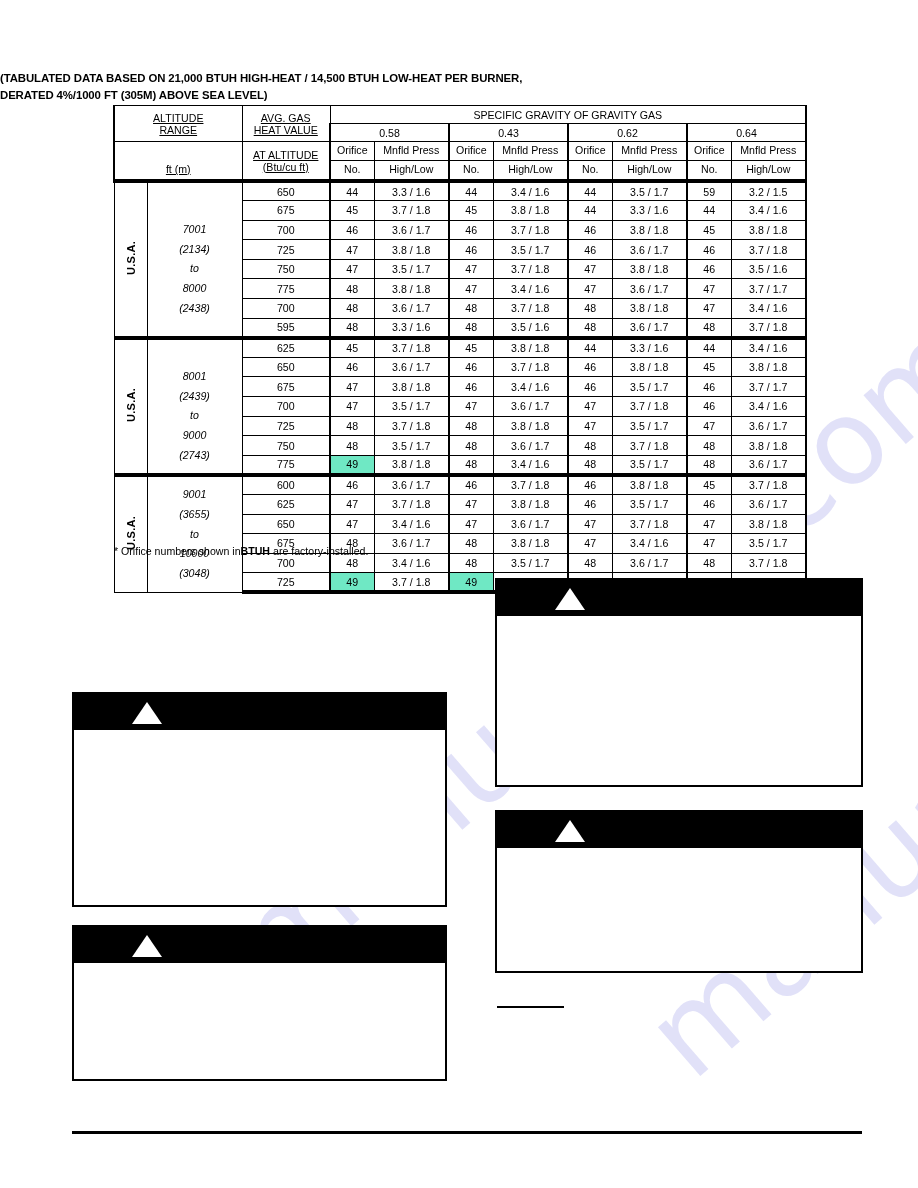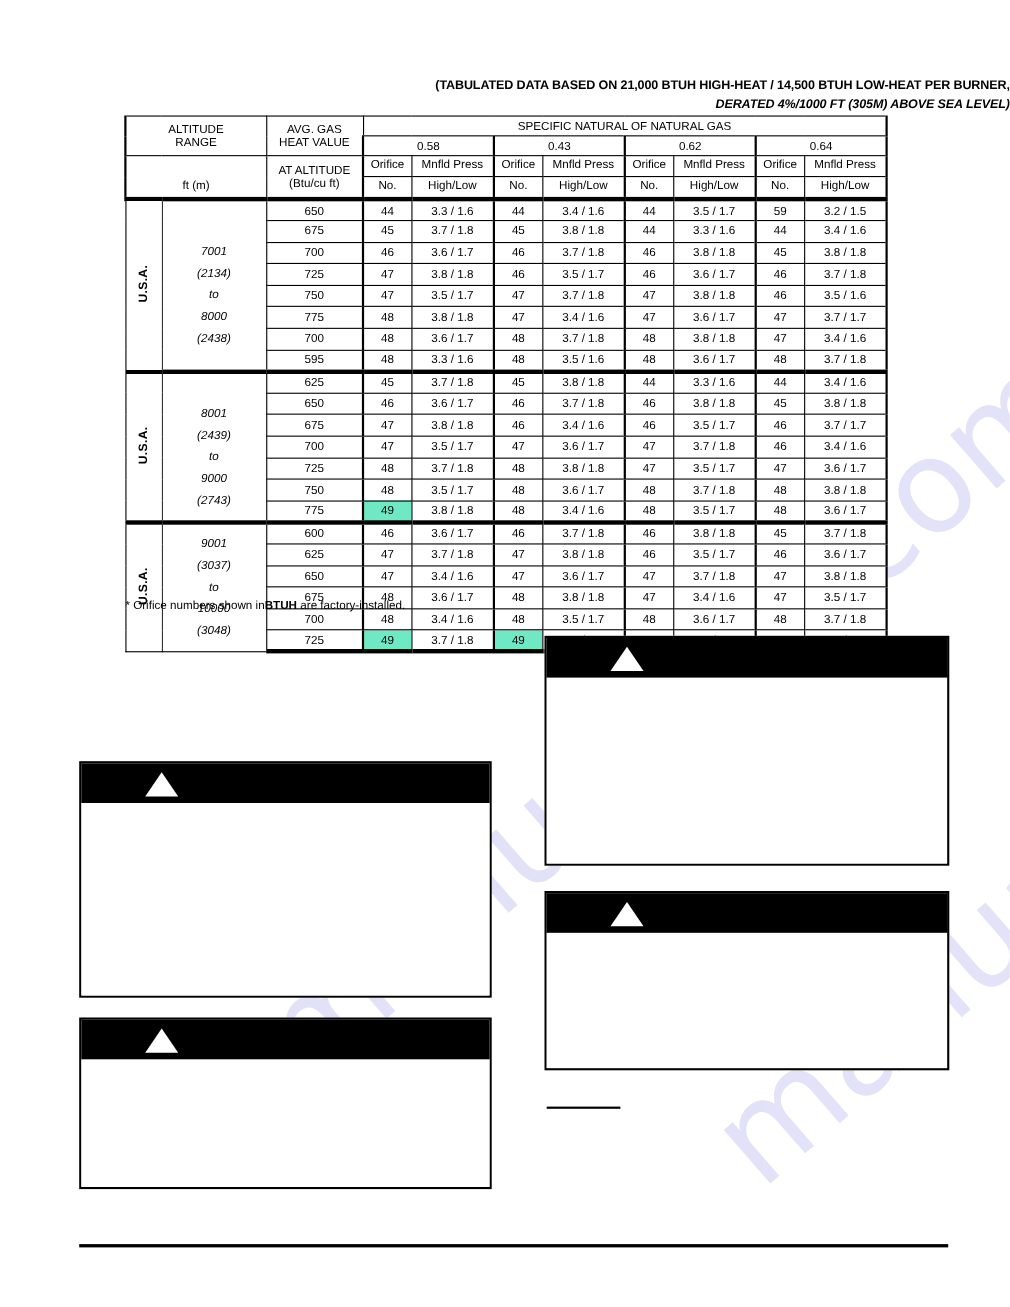--- a/index.html
+++ b/index.html
@@ -36,28 +36,28 @@
     transform-origin: left top;
   }
   .wm1 { left: 208px; top: 905px; transform: rotate(-41deg); }
   .wm2 { left: 620px; top: 1000px; transform: rotate(-41deg); }
 
   
   .caption {
     position: absolute;
     left: 0;
     width: 918px;
-    text-align: right;
+    text-align: left;
     font-size: 11.4px;
     font-weight: bold;
     letter-spacing: -0.1px;
     z-index: 10;
   }
   .caption-l1 { top: 72px; }
-  .caption-l2 { top: 89px; font-style: italic; }
+  .caption-l2 { top: 89px; }
 
   
   .gas-table {
     position: absolute;
     left: 113px;
     top: 105px;
     width: 679px;
     border-collapse: collapse;
     table-layout: fixed;
     z-index: 10;
@@ -67,21 +67,21 @@
     border: 1px solid #000;
     padding: 0;
     font-size: 10.6px;
     font-weight: normal;
     text-align: center;
     vertical-align: middle;
     background: #ffffff;
   }
 
   
-  .hd-bold { font-weight: bold; font-size: 11px; }
+  .hd-bold { font-weight: bold; font-size: 11px; text-decoration: underline; }
   .hd-sg  { font-weight: bold; font-size: 11px; }
   .hd-sub { font-weight: bold; font-size: 11px; }
   .hd-small { font-size: 10.2px; font-weight: normal; line-height: 1.25; }
 
   
   .thick-top > td { border-top: 4px solid #000 !important; }
   .thick-bot > td { border-bottom: 4px solid #000 !important; }
 
   .gas-table .outer-l { border-left: 2px solid #000; }
   .gas-table .outer-r { border-right: 2px solid #000; }
@@ -199,21 +199,21 @@
   <thead>
     <tr>
       <td colspan="2" rowspan="2" class="hd-bold outer-l" style="height:19px">
         <div>ALTITUDE</div>
         <div>RANGE</div>
       </td>
       <td rowspan="2" class="hd-bold">
         <div>AVG. GAS</div>
         <div>HEAT VALUE</div>
       </td>
-      <td colspan="8" class="hd-sg outer-r" style="height:17px">SPECIFIC NATURAL OF NATURAL GAS</td>
+      <td colspan="8" class="hd-sg outer-r" style="height:17px">SPECIFIC GRAVITY OF GRAVITY GAS</td>
     </tr>
     <tr>
       <td colspan="2" class="hd-sub sep-col" style="height:17px">0.58</td>
       <td colspan="2" class="hd-sub sep-col">0.43</td>
       <td colspan="2" class="hd-sub sep-col">0.62</td>
       <td colspan="2" class="hd-sub sep-col outer-r">0.64</td>
     </tr>
     <tr>
       <td colspan="2" rowspan="2" class="hd-bold outer-l" style="height:18px">
         <div style="height:17px"></div>
@@ -430,21 +430,21 @@
         <td class="">3.5 / 1.7</td>
         <td class="sep-col">48</td>
         <td class="outer-r">3.6 / 1.7</td>
       </tr>
       <tr class="row-h thick-top">
         <td rowspan="6" class="usa-cell">
           <span class="usa-rot">U.S.A.</span>
         </td>
         <td rowspan="6" class="rng-cell">
           <div style="height:19.6px;line-height:19.6px">9001</div>
-          <div style="height:19.6px;line-height:19.6px">(3037)</div>
+          <div style="height:19.6px;line-height:19.6px">(3655)</div>
           <div style="height:19.6px;line-height:19.6px">to</div>
           <div style="height:19.6px;line-height:19.6px">10000</div>
           <div style="height:19.6px;line-height:19.6px">(3048)</div>
         </td>
         <td class="heat-cell">600</td>
         <td class="sep-col">46</td>
         <td class="">3.6 / 1.7</td>
         <td class="sep-col">46</td>
         <td class="">3.7 / 1.8</td>
         <td class="sep-col">46</td>

